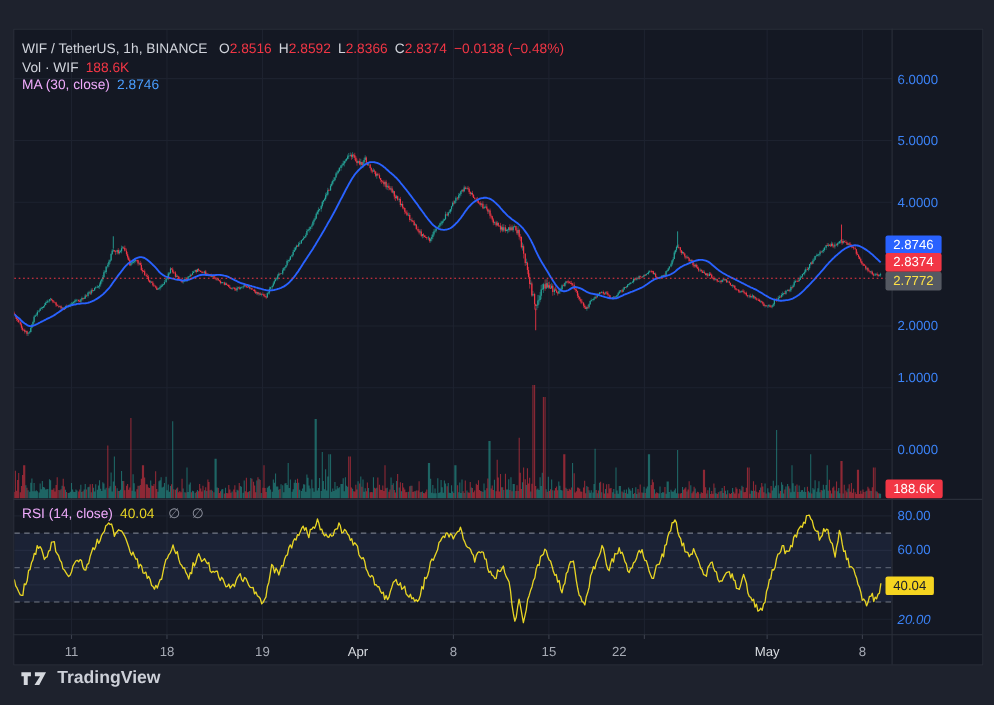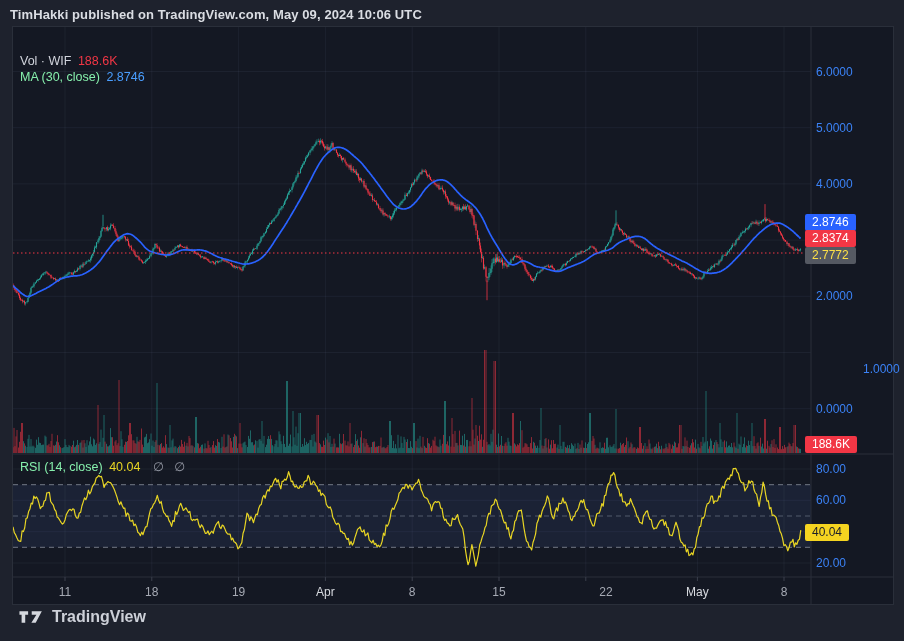--- a/index.html
+++ b/index.html
@@ -4,36 +4,35 @@
 <style>
   html,body{margin:0;padding:0;background:#1e222d;}
   *{box-sizing:border-box;}
   .stage{position:relative;width:904px;height:641px;background:#1e222d;overflow:hidden;
          font-family:"Liberation Sans",sans-serif;-webkit-font-smoothing:antialiased;}
   .attribution{position:absolute;left:10px;top:7px;font-size:13px;font-weight:700;color:#dadde3;letter-spacing:.1px;}
   .frame{position:absolute;left:12px;top:26px;width:882px;height:579px;background:#141823;border:1px solid #2a2f3a;}
   svg.chart{position:absolute;left:0;top:0;}
   .legend{position:absolute;font-size:12.5px;color:#d1d4dc;white-space:nowrap;}
   .legend span{margin-right:3px;}
-  .lbl{color:#d1d4dc;} .dim{color:#86efac;}
+  .lbl{color:#d1d4dc;} .dim{color:#f0abfc;}
   .neg{color:#f23645;} .blue{color:#4a9eff;} .yellow{color:#e8d524;} .gray{color:#9094a0;}
   .axis-label{position:absolute;transform:translateY(-50%);font-size:12px;color:#3b82f6;left:816px;}
   .time-label{position:absolute;transform:translateX(-50%);font-size:12px;color:#a6aab4;top:585px;}
   .time-label.major{color:#d8dbe0;font-weight:400;}
   .badge{position:absolute;left:805px;height:17px;line-height:17px;padding:0 7px;border-radius:2px;
          font-size:12px;color:#fff;transform:none;}
   .footer{position:absolute;left:18px;top:608px;display:flex;align-items:center;gap:8px;}
   .footer-text{font-size:16px;font-weight:700;color:#cdd0d8;}
 </style>
 </head>
 <body>
 
 <div class="stage">
 
-  <div class="attribution">TimHakki published on TradingView.com, May 09, 2024 10:06 UTC</div>
 
   <div class="frame"></div>
 
   <svg class="chart" id="chart-svg" width="904" height="641" viewBox="0 0 904 641">
       <path d="M65,27V577M151.8,27V577M238.6,27V577M325.4,27V577M412.2,27V577M499,27V577M585.8,27V577M697.4,27V577M784,27V577M13,71.5H811M13,127.7H811M13,183.9H811M13,240.1H811M13,296.3H811M13,352.5H811M13,408.7H811M13,469H811M13,500.3H811M13,531.7H811M13,563H811" stroke="rgba(160,175,210,0.07)" stroke-width="1" fill="none"></path>
       <defs>
         <clipPath id="clip-main">
           <rect x="13" y="27" width="798" height="427"></rect>
         </clipPath>
         <clipPath id="clip-rsi">
@@ -60,20 +59,28 @@
         <line x1="13" y1="547.3" x2="811" y2="547.3" stroke="#9aa0ad" stroke-opacity="0.7" stroke-width="1" stroke-dasharray="5 4"></line>
         <polyline points="13.0,526.8 14.3,532.6 15.6,534.7 16.9,537.8 18.2,540.5 19.5,541.2 20.8,541.3 22.1,530.8 23.4,531.6 24.7,528.0 26.0,518.5 27.3,517.9 28.6,511.6 29.9,509.0 31.2,503.1 32.5,504.0 33.8,496.0 35.1,498.5 36.4,496.9 37.7,499.0 39.0,503.4 40.3,508.6 41.6,506.7 42.9,506.2 44.2,501.0 45.5,500.3 46.8,492.9 48.1,492.7 49.4,492.4 50.7,501.5 52.0,503.4 53.3,505.2 54.6,509.5 55.9,511.1 57.2,517.1 58.5,518.1 59.8,520.3 61.1,522.4 62.4,524.1 63.7,523.0 65.0,520.0 66.3,514.6 67.6,512.3 68.9,510.0 70.2,509.4 71.5,510.7 72.8,508.8 74.1,509.6 75.4,515.8 76.7,518.0 78.0,518.2 79.3,513.0 80.6,512.4 81.9,506.0 83.2,502.1 84.5,497.9 85.8,499.7 87.1,496.5 88.4,490.2 89.7,494.0 91.0,491.5 92.3,486.8 93.6,484.6 94.9,483.0 96.2,477.9 97.5,477.1 98.8,475.4 100.1,476.8 101.4,476.4 102.7,480.8 104.0,487.5 105.3,484.5 106.6,483.2 107.9,481.6 109.2,482.5 110.5,482.7 111.8,484.7 113.1,486.9 114.4,489.7 115.7,493.4 117.0,497.2 118.3,501.8 119.6,504.7 120.9,501.8 122.2,505.5 123.5,508.3 124.8,508.0 126.1,516.4 127.4,513.0 128.7,514.4 130.0,520.8 131.3,521.2 132.6,520.1 133.9,525.7 135.2,524.1 136.5,526.8 137.8,532.2 139.1,533.2 140.4,535.6 141.7,532.1 143.0,534.6 144.3,530.4 145.6,526.8 146.9,526.6 148.2,520.1 149.5,513.7 150.8,508.7 152.1,507.8 153.4,504.4 154.7,502.8 156.0,499.7 157.3,495.3 158.6,500.3 159.9,503.3 161.2,501.5 162.5,508.3 163.8,512.6 165.1,513.9 166.4,516.5 167.7,516.2 169.0,520.6 170.3,522.6 171.6,526.4 172.9,520.5 174.2,521.5 175.5,511.4 176.8,514.6 178.1,511.1 179.4,506.1 180.7,503.3 182.0,506.7 183.3,510.5 184.6,509.4 185.9,507.8 187.2,510.3 188.5,512.5 189.8,511.4 191.1,519.2 192.4,520.5 193.7,519.4 195.0,520.2 196.3,519.3 197.6,519.2 198.9,524.8 200.2,527.7 201.5,524.8 202.8,526.6 204.1,530.2 205.4,533.4 206.7,533.1 208.0,530.9 209.3,534.7 210.6,532.6 211.9,531.2 213.2,533.3 214.5,528.4 215.8,525.1 217.1,523.2 218.4,521.5 219.7,527.0 221.0,528.6 222.3,525.0 223.6,526.0 224.9,528.9 226.2,532.2 227.5,533.9 228.8,534.2 230.1,534.1 231.4,539.9 232.7,538.2 234.0,541.7 235.3,542.5 236.6,544.1 237.9,548.9 239.2,547.6 240.5,545.0 241.8,542.6 243.1,533.2 244.4,529.5 245.7,521.4 247.0,513.2 248.3,514.8 249.6,520.7 250.9,516.7 252.2,518.8 253.5,522.7 254.8,517.8 256.1,514.1 257.4,514.7 258.7,508.5 260.0,505.3 261.3,504.4 262.6,497.8 263.9,495.3 265.2,498.2 266.5,492.3 267.8,489.8 269.1,491.0 270.4,486.1 271.7,486.7 273.0,483.5 274.3,480.2 275.6,478.3 276.9,482.1 278.2,479.7 279.5,484.9 280.8,488.8 282.1,481.3 283.4,481.3 284.7,479.1 286.0,480.2 287.3,477.1 288.6,471.7 289.9,475.7 291.2,481.6 292.5,481.0 293.8,485.2 295.1,487.2 296.4,485.7 297.7,488.0 299.0,488.5 300.3,485.5 301.6,487.5 302.9,486.8 304.2,481.9 305.5,480.9 306.8,480.8 308.1,475.3 309.4,478.0 310.7,484.4 312.0,483.9 313.3,481.2 314.6,482.7 315.9,485.4 317.2,486.8 318.5,491.3 319.8,489.8 321.1,495.5 322.4,493.4 323.7,494.8 325.0,496.5 326.3,504.3 327.6,506.5 328.9,507.9 330.2,506.9 331.5,510.2 332.8,517.2 334.1,519.6 335.4,523.1 336.7,524.5 338.0,523.1 339.3,524.6 340.6,531.6 341.9,531.4 343.2,533.4 344.5,533.4 345.8,537.3 347.1,539.4 348.4,538.4 349.7,544.9 351.0,541.4 352.3,545.1 353.6,542.9 354.9,537.6 356.2,533.8 357.5,529.4 358.8,528.3 360.1,526.8 361.4,531.2 362.7,531.9 364.0,529.8 365.3,535.8 366.6,534.6 367.9,532.9 369.2,539.9 370.5,541.4 371.8,542.9 373.1,540.2 374.4,544.4 375.7,543.4 377.0,546.6 378.3,545.1 379.6,546.8 380.9,545.0 382.2,541.1 383.5,533.2 384.8,535.5 386.1,524.9 387.4,526.0 388.7,523.4 390.0,518.6 391.3,510.9 392.6,508.1 393.9,509.4 395.2,505.8 396.5,502.7 397.8,499.8 399.1,493.1 400.4,491.9 401.7,489.2 403.0,487.4 404.3,488.6 405.6,484.4 406.9,484.7 408.2,488.3 409.5,485.2 410.8,486.4 412.1,490.0 413.4,487.0 414.7,485.2 416.0,483.2 417.3,483.0 418.6,479.3 419.9,483.6 421.2,490.0 422.5,492.6 423.8,496.1 425.1,497.6 426.4,498.0 427.7,499.4 429.0,503.0 430.3,504.7 431.6,510.9 432.9,505.1 434.2,502.6 435.5,501.5 436.8,502.5 438.1,501.6 439.4,502.2 440.7,508.1 442.0,508.4 443.3,516.8 444.6,520.4 445.9,519.2 447.2,522.9 448.5,523.6 449.8,525.9 451.1,525.7 452.4,518.0 453.7,519.3 455.0,519.4 456.3,516.9 457.6,514.6 458.9,520.8 460.2,524.2 461.5,526.5 462.8,529.1 464.1,537.1 465.4,549.6 466.7,557.9 468.0,564.7 469.3,561.2 470.6,551.8 471.9,544.7 473.2,551.3 474.5,558.7 475.8,566.1 477.1,560.3 478.4,554.4 479.7,545.0 481.0,541.5 482.3,536.9 483.6,533.6 484.9,527.8 486.2,525.5 487.5,517.2 488.8,513.3 490.1,514.1 491.4,505.9 492.7,504.9 494.0,504.0 495.3,499.2 496.6,500.6 497.9,505.7 499.2,509.1 500.5,510.0 501.8,514.5 503.1,519.6 504.4,523.0 505.7,522.3 507.0,529.2 508.3,527.7 509.6,535.4 510.9,539.0 512.2,532.4 513.5,530.4 514.8,521.3 516.1,519.8 517.4,513.8 518.7,510.5 520.0,510.8 521.3,510.0 522.6,518.1 523.9,527.6 525.2,535.0 526.5,541.1 527.8,542.2 529.1,546.8 530.4,547.5 531.7,550.0 533.0,542.5 534.3,538.7 535.6,533.8 536.9,523.5 538.2,520.3 539.5,515.1 540.8,517.2 542.1,511.2 543.4,507.9 544.7,505.5 546.0,501.9 547.3,495.9 548.6,498.5 549.9,505.1 551.2,513.2 552.5,517.3 553.8,518.8 555.1,512.2 556.4,507.8 557.7,511.0 559.0,503.2 560.3,503.6 561.6,503.2 562.9,497.9 564.2,503.0 565.5,502.0 566.8,505.5 568.1,510.6 569.4,512.7 570.7,519.1 572.0,520.5 573.3,516.6 574.6,516.2 575.9,511.7 577.2,510.7 578.5,508.0 579.8,503.0 581.1,500.3 582.4,502.7 583.7,499.6 585.0,506.0 586.3,509.6 587.6,509.6 588.9,514.2 590.2,519.6 591.5,522.8 592.8,525.8 594.1,525.8 595.4,520.0 596.7,514.0 598.0,513.2 599.3,513.1 600.6,509.0 601.9,503.5 603.2,506.2 604.5,495.8 605.8,495.1 607.1,487.7 608.4,483.8 609.7,482.6 611.0,475.1 612.3,475.1 613.6,472.6 614.9,475.1 616.2,483.6 617.5,487.7 618.8,489.6 620.1,496.2 621.4,493.7 622.7,501.6 624.0,501.9 625.3,502.2 626.6,506.1 627.9,503.7 629.2,504.0 630.5,498.7 631.8,502.3 633.1,505.4 634.4,508.2 635.7,512.2 637.0,516.6 638.3,518.0 639.6,522.4 640.9,522.8 642.2,523.9 643.5,515.9 644.8,514.1 646.1,511.6 647.4,510.9 648.7,516.3 650.0,519.4 651.3,519.8 652.6,526.6 653.9,529.0 655.2,528.0 656.5,528.2 657.8,525.1 659.1,522.6 660.4,520.6 661.7,520.1 663.0,519.7 664.3,525.4 665.6,521.6 666.9,527.2 668.2,527.9 669.5,534.9 670.8,535.2 672.1,535.8 673.4,531.7 674.7,526.3 676.0,522.2 677.3,526.3 678.6,530.2 679.9,539.1 681.2,542.3 682.5,543.0 683.8,546.1 685.1,544.8 686.4,551.9 687.7,549.2 689.0,555.6 690.3,554.8 691.6,552.8 692.9,554.9 694.2,548.8 695.5,547.5 696.8,537.8 698.1,534.1 699.4,526.9 700.7,526.2 702.0,517.8 703.3,518.3 704.6,515.8 705.9,508.1 707.2,503.8 708.5,503.4 709.8,501.3 711.1,496.0 712.4,496.1 713.7,503.3 715.0,500.8 716.3,501.3 717.6,500.8 718.9,495.9 720.2,497.1 721.5,488.5 722.8,486.2 724.1,488.4 725.4,482.1 726.7,480.0 728.0,478.2 729.3,479.3 730.6,474.8 731.9,475.7 733.2,468.7 734.5,468.6 735.8,468.4 737.1,471.8 738.4,473.3 739.7,479.2 741.0,482.0 742.3,483.0 743.6,482.8 744.9,491.0 746.2,488.4 747.5,486.8 748.8,480.6 750.1,483.3 751.4,481.1 752.7,481.7 754.0,489.5 755.3,492.9 756.6,494.1 757.9,500.4 759.2,506.5 760.5,497.4 761.8,492.3 763.1,482.2 764.4,486.5 765.7,494.7 767.0,501.2 768.3,500.7 769.6,508.8 770.9,507.5 772.2,515.5 773.5,515.0 774.8,516.0 776.1,517.4 777.4,522.2 778.7,525.4 780.0,531.4 781.3,533.8 782.6,538.6 783.9,545.7 785.2,544.6 786.5,546.5 787.8,550.8 789.1,547.6 790.4,542.1 791.7,542.2 793.0,539.3 794.3,546.8 795.6,542.8 796.9,544.3 798.2,540.2 799.5,539.2 800.8,530.2 " stroke="#e8d524" stroke-width="1.2" fill="none" stroke-linejoin="round"></polyline>
       </g>
       <line x1="13" y1="253" x2="811" y2="253" stroke="#f23645" stroke-width="1" stroke-dasharray="1.5 2.5"></line>
       <line x1="12" y1="454" x2="893" y2="454" stroke="#2a2f3a" stroke-width="1"></line>
       <line x1="12" y1="577" x2="893" y2="577" stroke="#2a2f3a" stroke-width="1"></line>
       <line x1="811" y1="26" x2="811" y2="604" stroke="#2a2f3a" stroke-width="1"></line>
       <path d="M65,577V581M151.8,577V581M238.6,577V581M325.4,577V581M412.2,577V581M499,577V581M585.8,577V581M697.4,577V581M784,577V581" stroke="#3a3f4c" stroke-width="1" fill="none"></path>
     </svg>
 
+  <div class="legend" style="left:20px;top:37px;">
+    <span class="lbl">WIF / TetherUS, 1h, BINANCE</span>
+    <span class="lbl" style="margin-left:4px;margin-right:0;">O</span><span class="neg">2.8516</span>
+    <span class="lbl" style="margin-right:0;">H</span><span class="neg">2.8592</span>
+    <span class="lbl" style="margin-right:0;">L</span><span class="neg">2.8366</span>
+    <span class="lbl" style="margin-right:0;">C</span><span class="neg">2.8374</span>
+    <span class="neg">−0.0138 (−0.48%)</span>
+  </div>
   <div class="legend" style="left:20px;top:54px;">
     <span class="lbl">Vol · WIF</span>
     <span class="neg">188.6K</span>
   </div>
   <div class="legend" style="left:20px;top:70px;">
     <span class="dim">MA (30, close)</span>
     <span class="blue">2.8746</span>
   </div>
 
   <div class="legend" style="left:20px;top:459px;">
@@ -87,34 +94,34 @@
   <div class="badge" id="badge-last" style="top: 230px; background: rgb(242, 54, 69); color: rgb(255, 255, 255);">2.8374</div>
   <div class="badge" id="badge-prev" style="top: 246.5px; background: rgb(85, 89, 98); color: #fde047;">2.7772</div>
   <div class="badge" id="badge-vol" style="top: 436px; background: rgb(242, 54, 69); color: rgb(255, 255, 255);">188.6K</div>
   <div class="badge" id="badge-rsi" style="top: 523.5px; background: rgb(245, 212, 32); color: rgb(28, 31, 42);">40.04</div>
 
   <div id="price-axis">
       <div class="axis-label" style="top: 71.5px;">6.0000</div>
       <div class="axis-label" style="top: 127.7px;">5.0000</div>
       <div class="axis-label" style="top: 183.9px;">4.0000</div>
       <div class="axis-label" style="top: 296.3px;">2.0000</div>
-      <div class="axis-label" style="top: 369px; margin-left: 47px;">1.0000</div>
+      <div class="axis-label" style="top: 343px;">1.0000</div>
       <div class="axis-label" style="top: 408.7px;">0.0000</div>
       <div class="axis-label" style="top: 469px;">80.00</div>
       <div class="axis-label" style="top: 500.3px;">60.00</div>
-      <div class="axis-label" style="top: 563px;">20.00</div>
+      <div class="axis-label" style="top: 563px; font-style: italic;">20.00</div>
     </div>
   <div id="time-axis">
       <div class="time-label" style="left: 65px;">11</div>
       <div class="time-label" style="left: 151.8px;">18</div>
       <div class="time-label" style="left: 238.6px;">19</div>
       <div class="time-label major" style="left: 325.4px;">Apr</div>
       <div class="time-label" style="left: 412.2px;">8</div>
       <div class="time-label" style="left: 499px;">15</div>
-      <div class="time-label" style="left: 606px;">22</div>
+      <div class="time-label" style="left: 563px;">22</div>
       <div class="time-label major" style="left: 697.4px;">May</div>
       <div class="time-label" style="left: 784px;">8</div>
     </div>
 
   <div class="footer">
     <svg width="26" height="16" viewBox="0 0 36 20">
       <path d="M2 2 h12 v5 h-4 v11 h-5 V7 H2 z" fill="#d5d8de"></path>
       <path d="M19 2 h14 l-8.5 16 h-6 l7-11 H19 z" fill="#d5d8de"></path>
     </svg>
     <span class="footer-text">TradingView</span>

